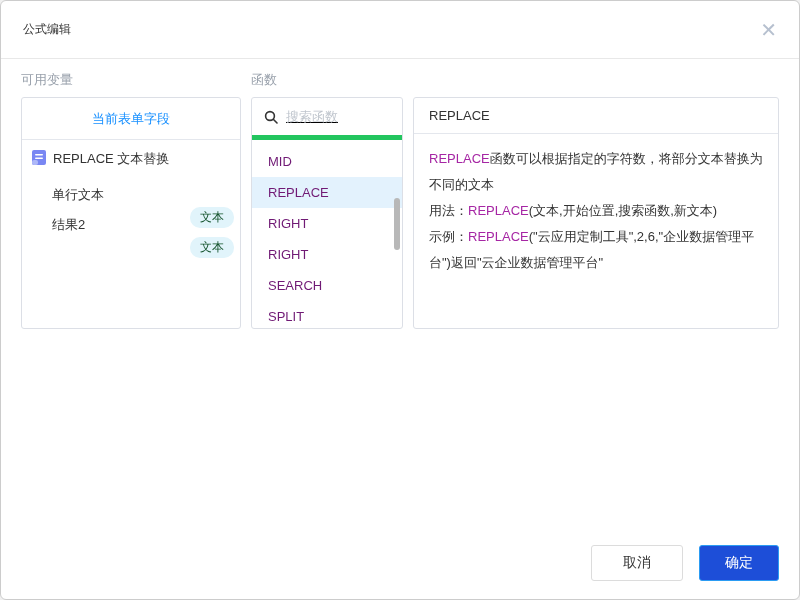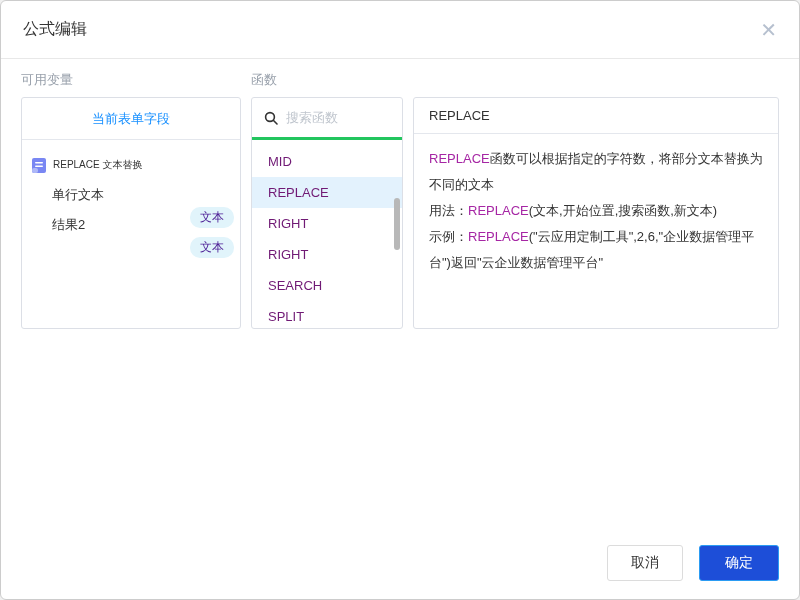--- a/index.html
+++ b/index.html
@@ -6,21 +6,21 @@
   html,body { width:800px; height:600px; font-family:"Liberation Sans","DejaVu Sans",sans-serif; background:#f0f0f0; }
   .dialog {
     width:800px; height:600px; background:#fff; border:1px solid #ccc;
     border-radius:6px; display:flex; flex-direction:column; overflow:hidden;
   }
   
   .dlg-header {
     height:58px; flex:0 0 58px; display:flex; align-items:center; justify-content:space-between;
     padding:0 22px; border-bottom:1px solid #e8e8e8;
   }
-  .dlg-title { font-size:16px; color:#333; }
+  .dlg-title { font-size:12px; color:#333; }
   .close-btn { font-size:20px; color:#b6c0cf; cursor:pointer; line-height:1; }
   
   .dlg-body { flex:1; padding:0 20px; display:flex; flex-direction:column; min-height:0; }
   
   .editor { margin-top:17px; height:190px; border:1px solid #d9d9d9; border-radius:3px; overflow:hidden; background:#fff; }
   .editor-head { height:36px; background:#e2f1fd; display:flex; align-items:center; padding:0 14px; font-size:13px; color:#333; }
   .editor-code { padding:13px 14px; font-family:"DejaVu Sans Mono","Liberation Mono",monospace; font-size:14px; color:#333; }
   .tok-func { color:#a626a4; }
   .tok-paren { color:#3b4bc8; }
   .tok-comma { color:#333; }
@@ -34,41 +34,41 @@
   .panels { display:flex; margin-top:8px; height:232px; min-height:0; }
   .panel { border:1px solid #dcdfe6; border-radius:3px; background:#fff; overflow:hidden; position:relative; }
   .panel-vars { width:220px; margin-right:10px; }
   .panel-funcs { width:152px; margin-right:10px; }
   .panel-detail { flex:1; }
   
   .tabs { height:42px; display:flex; border-bottom:1px solid #e4e7ed; }
   .tab { flex:1; display:flex; align-items:center; justify-content:center; font-size:13px; color:#333; cursor:pointer; }
   .tab.active { color:#1890ff; }
   .var-list { padding:10px 0; }
-  .var-group { display:flex; align-items:center; height:30px; padding:0 10px; font-size:10px; color:#333; }
+  .var-group { display:flex; align-items:flex-start; height:30px; padding:0 10px; font-size:13px; color:#333; }
   .doc-icon { width:14px; height:15px; margin-right:7px; flex:0 0 14px; }
   .var-row { display:flex; align-items:center; justify-content:space-between; height:30px; padding:0 6px 0 30px; font-size:13px; color:#333; cursor:pointer; }
-  .type-pill { background:#e1f4fb; color:#4c1d95; font-size:12px; padding:2px 10px; border-radius:10px;margin-top:44px; }
+  .type-pill { background:#e1f4fb; color:#14532d; font-size:12px; padding:2px 10px; border-radius:10px;margin-top:44px; }
   
-  .search-row { height:42px; display:flex; align-items:center; padding:0 12px; border-bottom:3px solid #22c55e; }
+  .search-row { height:42px; display:flex; align-items:center; padding:0 12px; border-bottom:5px solid #22c55e;text-decoration:underline; }
   .search-icon { width:14px; height:14px; margin-right:8px; flex:0 0 14px; }
   .search-input { border:none; outline:none; width:100%; font-size:13px; color:#333; font-family:inherit; }
   .search-input::placeholder { color:#bfc5cd; }
   .func-list { padding:6px 0; height:188px; overflow:hidden; }
   .func-item { height:31px; display:flex; align-items:center; padding-left:16px; font-size:13px; color:#701a75; cursor:pointer; }
   .func-item.selected { background:#e3f2fd; }
   .scroll-thumb { position:absolute; right:2px; top:100px; width:6px; height:52px; background:#b8b8b8; border-radius:3px; }
   
   .detail-head { height:36px; display:flex; align-items:center; padding:0 15px; font-size:13px; color:#333; border-bottom:1px solid #e4e7ed; }
   .detail-body { padding:12px 15px; font-size:13px; color:#333; line-height:26px; }
   .kw { color:#a626a4; }
   
   .dlg-footer { flex:0 0 72px; display:flex; align-items:center; justify-content:flex-end; padding:0 20px; }
   .btn { height:36px; border-radius:3px; font-size:14px; cursor:pointer; font-family:inherit; }
-  .btn-cancel { width:76px; background:#fff; border:1px solid #dcdcdc; color:#333; margin-right:16px; }
+  .btn-cancel { width:92px; background:#fff; border:1px solid #dcdcdc; color:#333; margin-right:16px; }
   .btn-ok { width:80px; background:#1d4ed8; border:1px solid #2b9cf3; color:#fff; }
 </style>
 </head>
 <body>
 
 <div class="dialog">
 
   <div class="dlg-header">
     <span class="dlg-title">公式编辑</span>
     <span class="close-btn">✕</span>

